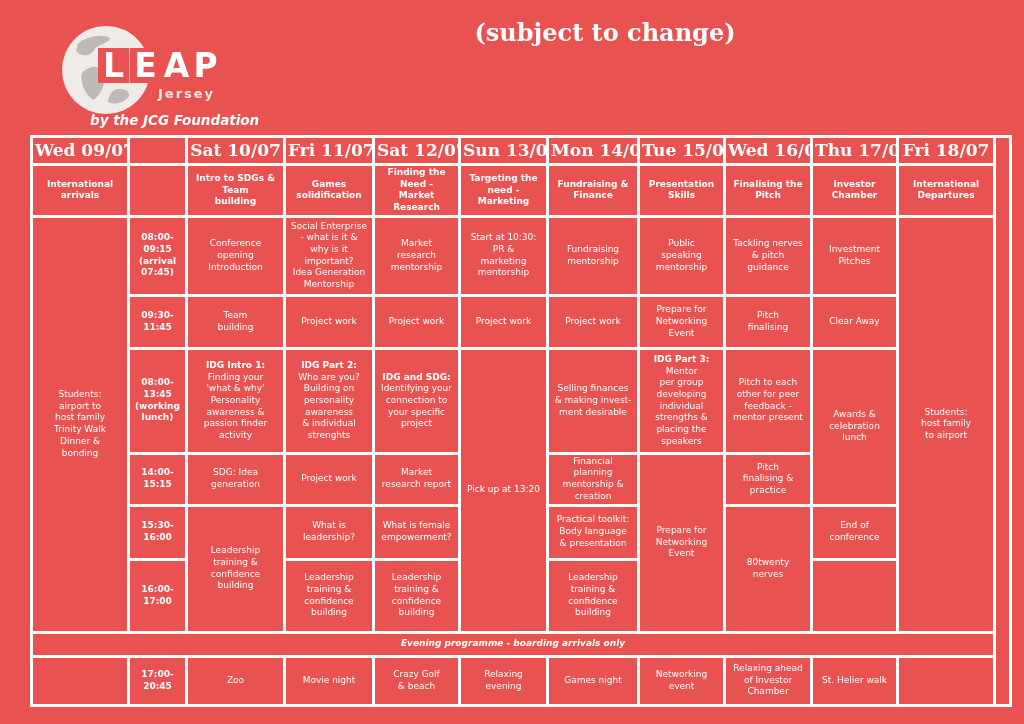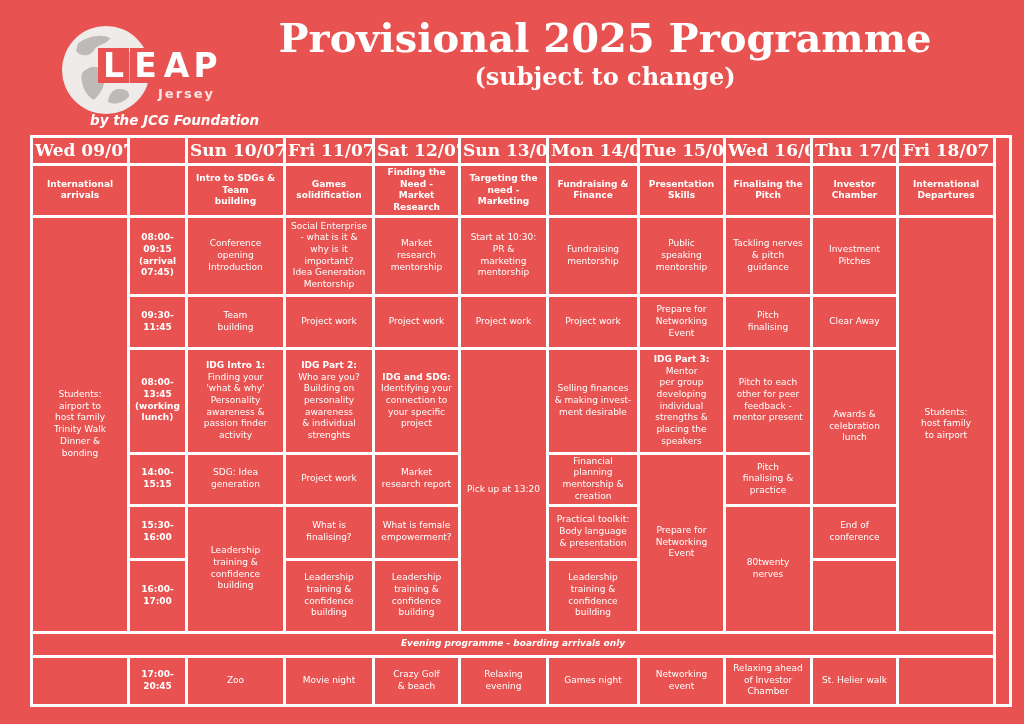--- a/index.html
+++ b/index.html
@@ -88,21 +88,20 @@
     <div class="leap-letters">
       <span class="tile">L</span>
       <span class="tile">E</span>
       <span class="plain">A</span>
       <span class="plain">P</span>
     </div>
     <div class="jersey">Jersey</div>
     <div class="tagline">by the JCG Foundation</div>
   </div>
   <div class="title-block">
-    <div class="title-main">Provisional 2025 Programme</div>
     <div class="title-sub">(subject to change)</div>
   </div>
 </div>
 
 <table class="schedule">
   <colgroup>
     <col style="width:97px">
       <col style="width:58px">
       <col style="width:98px">
       <col style="width:89px">
@@ -112,21 +111,21 @@
       <col style="width:86px">
     <col style="width:87px">
       <col style="width:86px">
       <col style="width:97px">
       <col style="width:16px">
   </colgroup>
   <tbody>
       <tr class="head" style="height:28px">
     <td>Wed 09/07</td>
     <td></td>
-    <td>Sun 10/07</td>
+    <td>Sat 10/07</td>
     <td>Fri 11/07</td>
     <td>Sat 12/07</td>
     <td>Sun 13/07</td>
     <td>Mon 14/07</td>
     <td>Tue 15/07</td>
     <td>Wed 16/07</td>
     <td>Thu 17/07</td>
     <td>Fri 18/07</td>
     <td rowspan="10"></td>
   </tr>
@@ -270,21 +269,21 @@
 finalising &amp;
 practice</td>
   </tr>
   <tr style="height:54px">
     <td class="time">15:30-16:00</td>
     <td rowspan="2">Leadership
 training &amp;
 confidence
 building</td>
     <td>What is
-finalising?</td>
+leadership?</td>
     <td>What is female
 empowerment?</td>
     <td>Practical toolkit:
 Body language
 &amp; presentation</td>
     <td rowspan="2">80twenty
 nerves</td>
     <td>End of
 conference</td>
   </tr>

